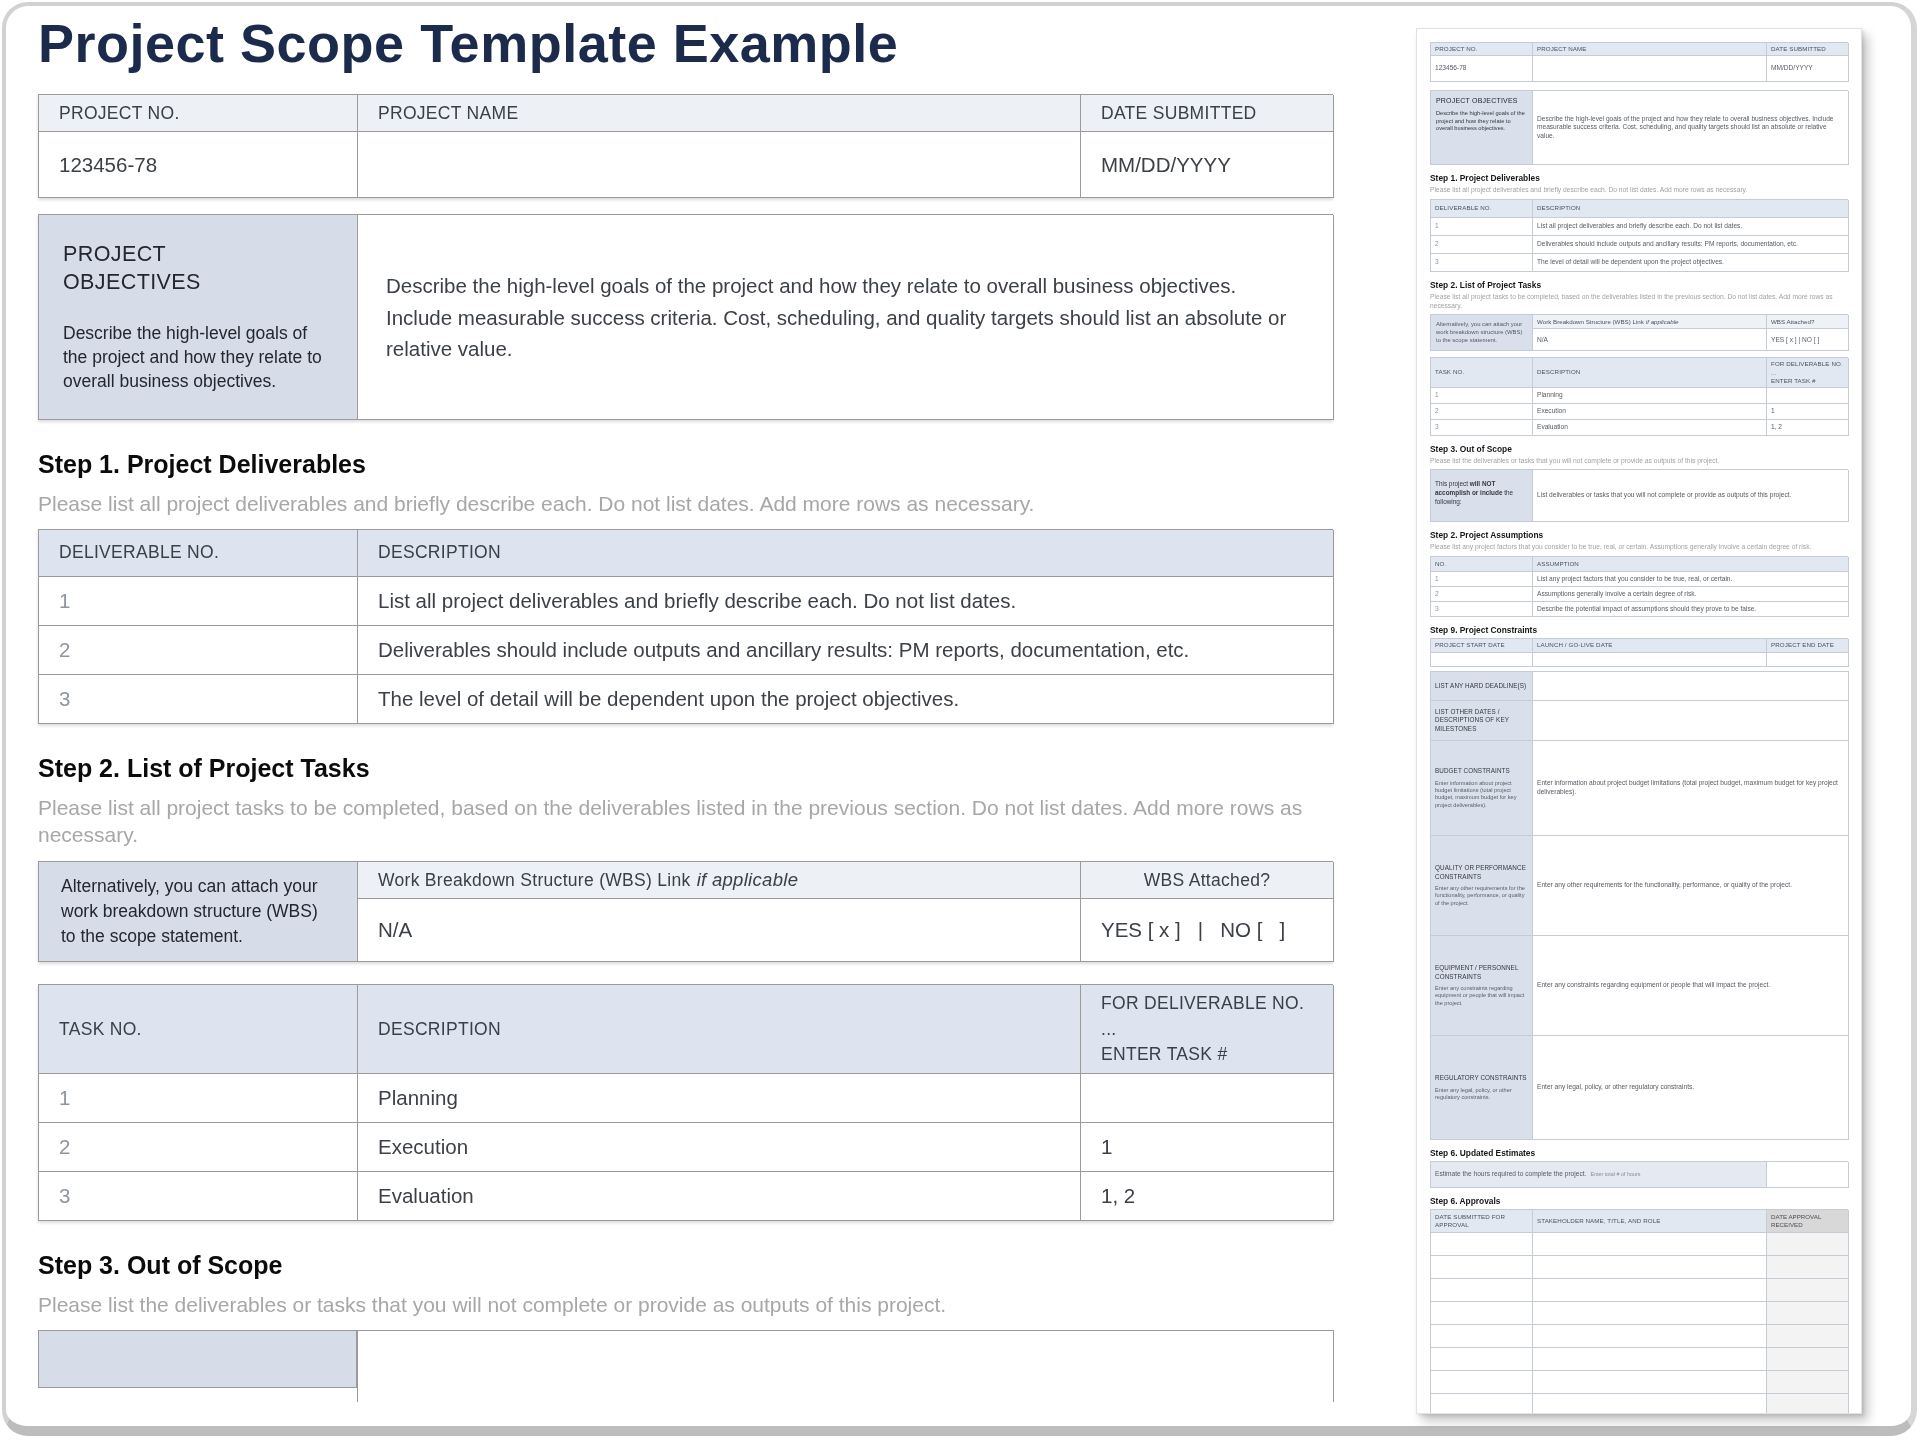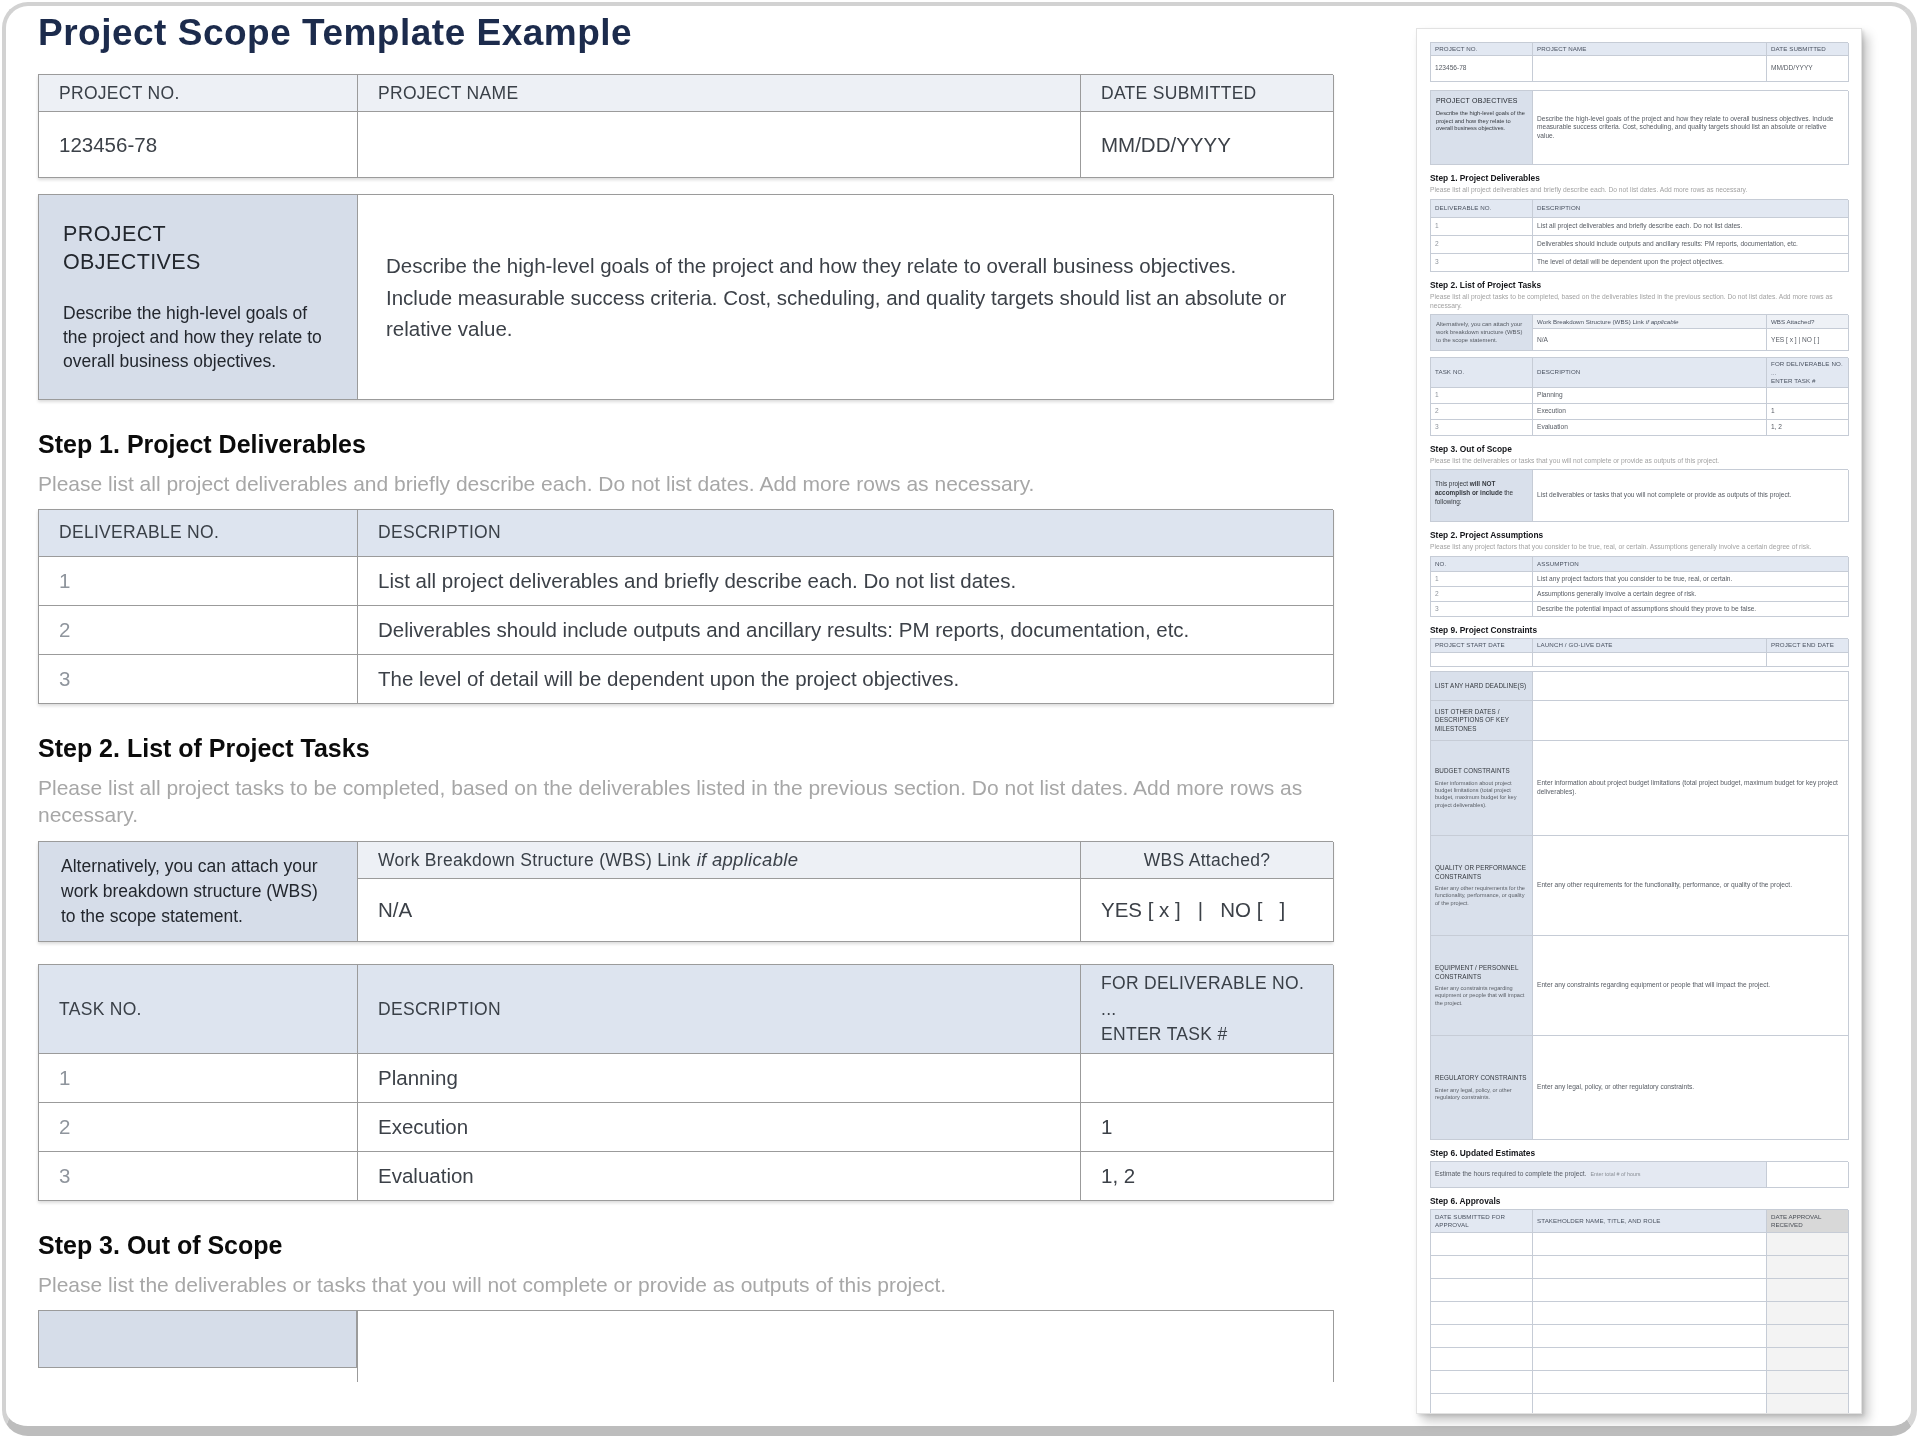--- a/index.html
+++ b/index.html
@@ -3,21 +3,21 @@
 <meta charset="utf-8">
 <style>
   html,body{margin:0;padding:0;background:#fff;}
   body{width:1920px;height:1440px;position:relative;overflow:hidden;
        font-family:"Liberation Sans", sans-serif;}
   .frame{position:absolute;left:2px;top:2px;width:1905px;height:1420px;
          border:4px solid #d2d2d2;border-right:6px solid #d6d6d6;
          border-bottom:10px solid #bdbdbd;border-radius:26px;pointer-events:none;}
   
   .doc{position:absolute;left:38px;top:0;width:1295px;}
-  .title{margin:12px 0 0;font-size:37px;font-weight:700;color:#1c2b4c;letter-spacing:.5px;}
+  .title{margin:12px 0 0;font-size:54px;font-weight:700;color:#1c2b4c;letter-spacing:.5px;}
   .grid{display:grid;border-top:1px solid #9b9b9b;border-left:1px solid #9b9b9b;
         box-shadow:0 2px 3px rgba(0,0,0,.14);}
   .cell{border-right:1px solid #9b9b9b;border-bottom:1px solid #9b9b9b;
         box-sizing:border-box;display:flex;align-items:center;padding:0 18px 0 20px;}
   .cols3{grid-template-columns:319px 723px 253px;}
   .cols2{grid-template-columns:319px 976px;}
   .hc{background:#dde4ef;font-size:17.5px;color:#3a4048;letter-spacing:.3px;min-height:47px;}
   .hc-light{background:#edf0f5;font-size:17.5px;color:#3a4048;letter-spacing:.3px;min-height:37px;}
   .dc{font-size:20.5px;color:#3c4148;}
   .num{color:#8f959d;}

